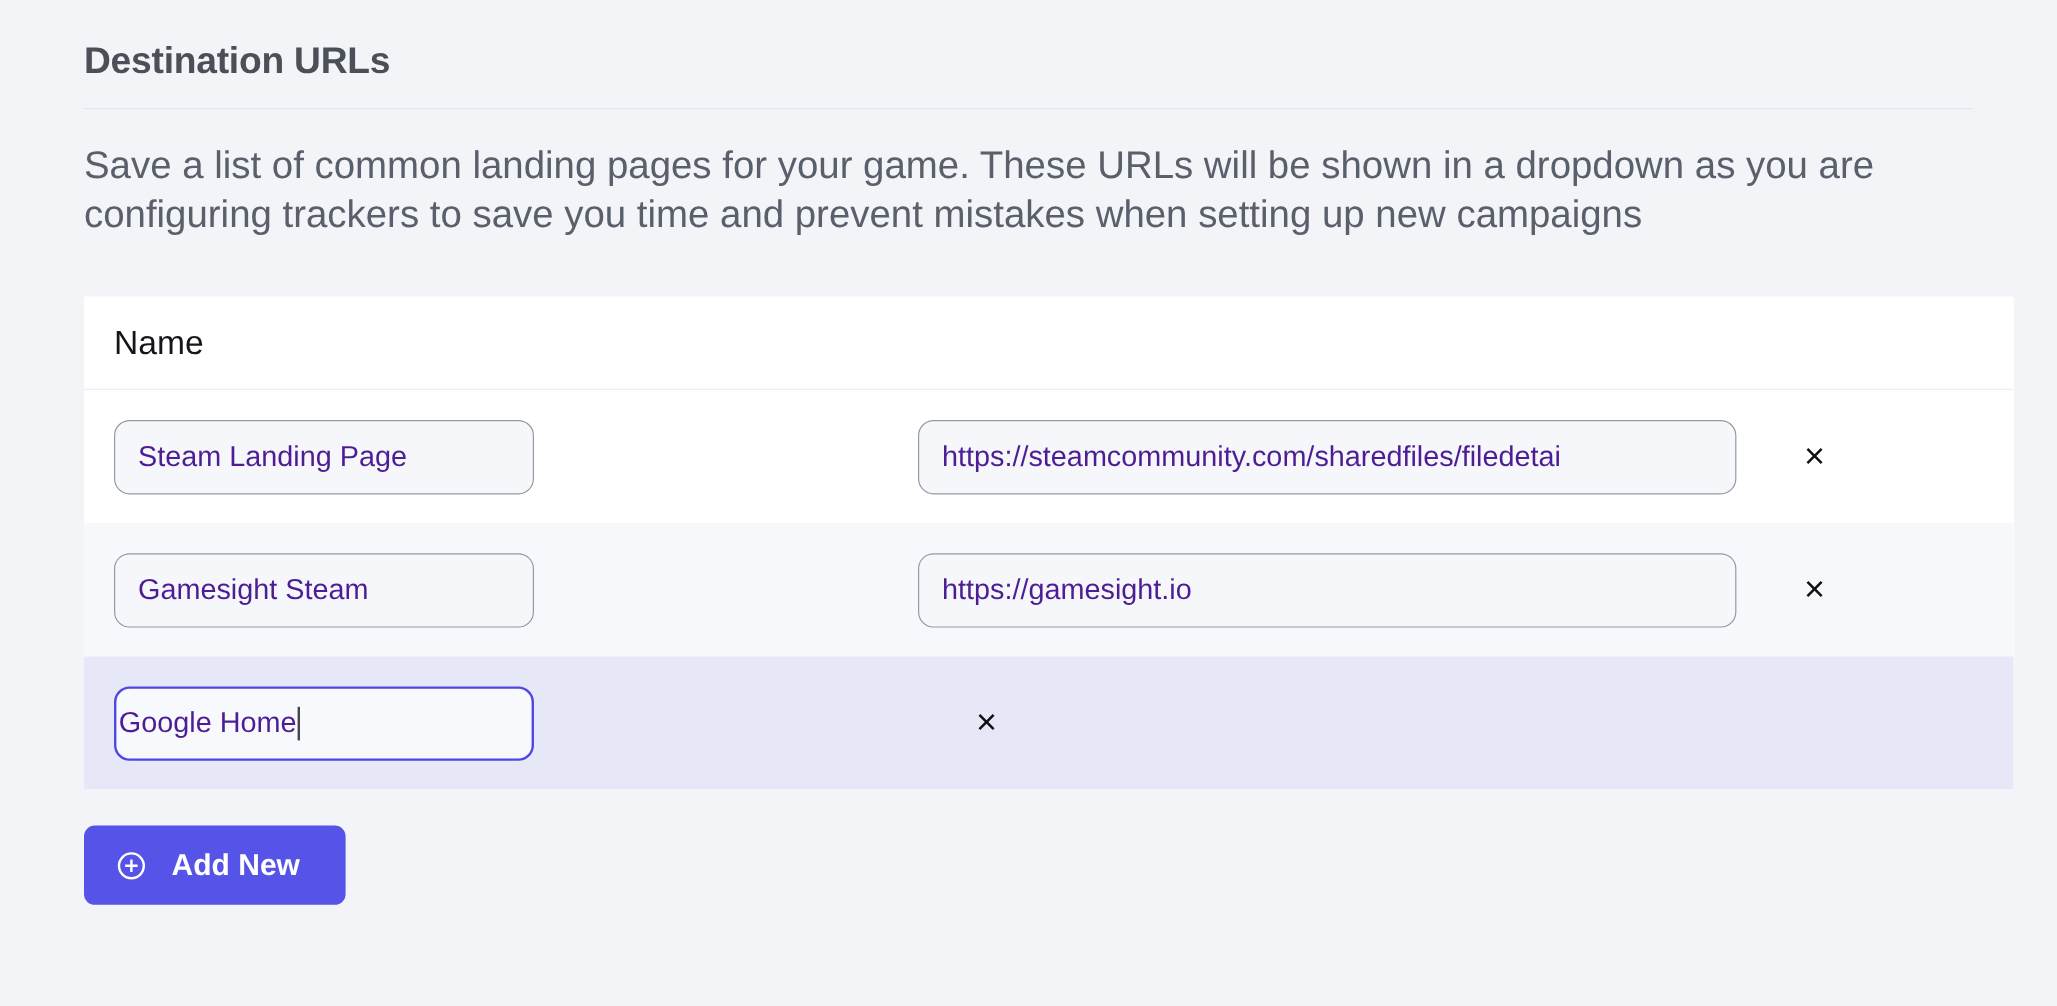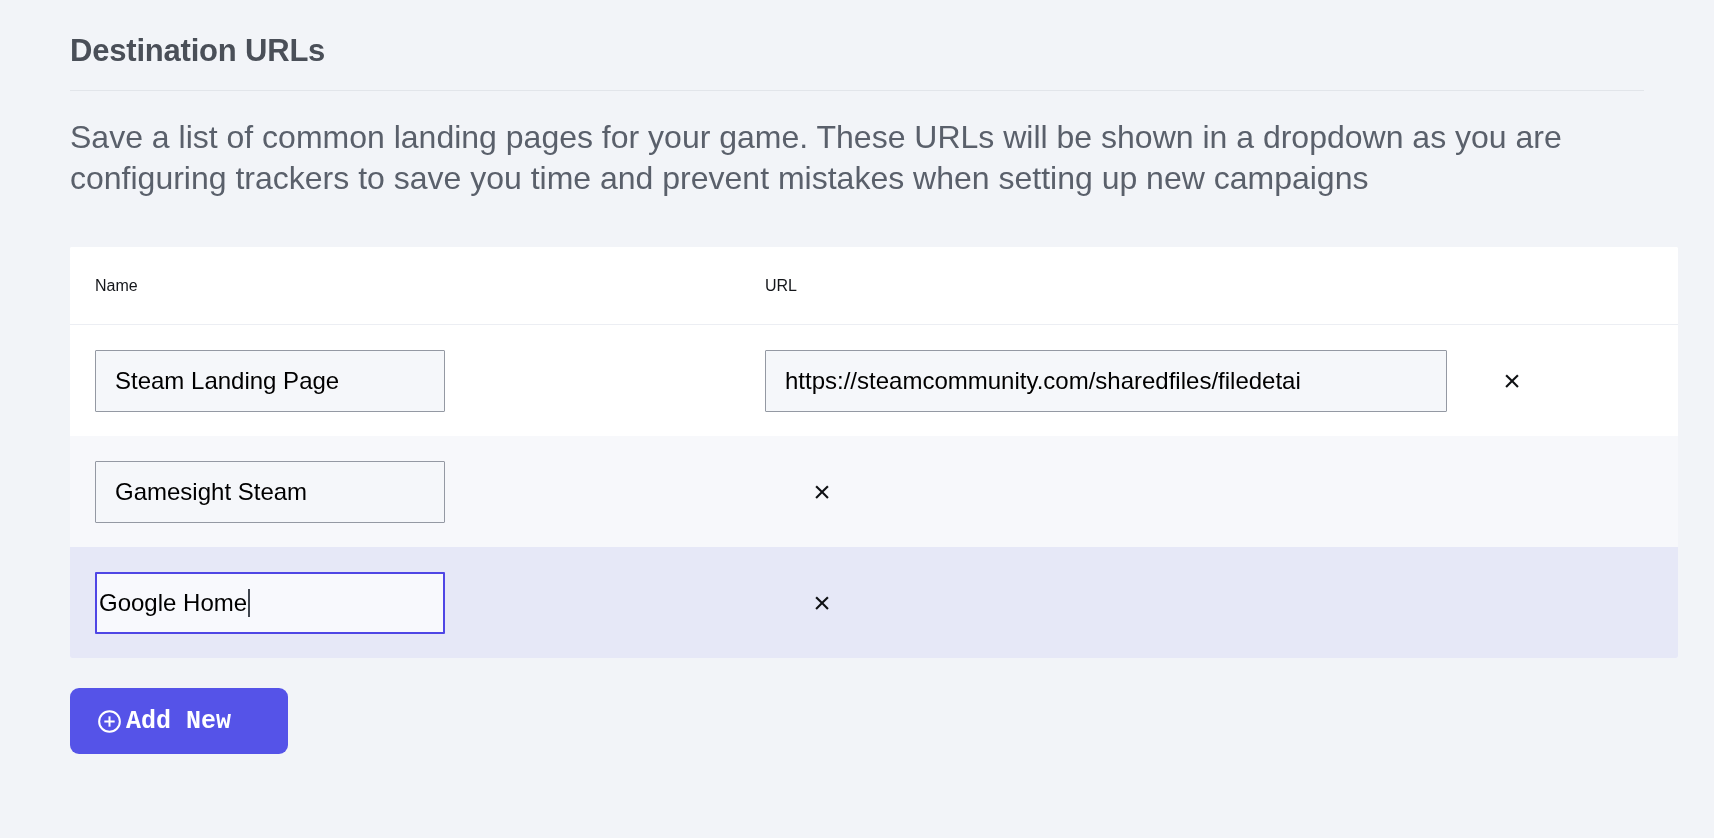--- a/index.html
+++ b/index.html
@@ -65,21 +65,21 @@
     width: 100%;
     box-sizing: border-box;
   }
 
   .table-head {
     height: 78px;
     background: #ffffff;
     border-bottom: 1px solid #eceef3;
   }
   .th {
-    font-size: 16px;
+    font-size: 28px;
     color: #14161a;
     font-weight: normal;
   }
 
   .col-name {
     width: 695px;
     padding-left: 25px;
     box-sizing: border-box;
     flex: 0 0 auto;
   }
@@ -107,23 +107,23 @@
     background: #f7f8fb;
   }
   .data-row.active {
     background: #e6e8f7;
   }
 
   .cell-input {
     box-sizing: border-box;
     height: 62px;
     border: 1px solid #9499a3;
-    border-radius: 1px;
+    border-radius: 13px;
     background: #f5f7fa;
-    color: #000000;
+    color: #4c1d95;
     font-size: 24px;
     font-family: "Liberation Sans", sans-serif;
     padding: 0 19px;
     outline: none;
     display: flex;
     align-items: center;
     white-space: nowrap;
     overflow: hidden;
   }
   .input-name {
@@ -161,28 +161,28 @@
     line-height: 1;
   }
 
   
   .add-new-btn {
     margin-top: 30px;
     height: 66px;
     min-width: 218px;
     display: inline-flex;
     align-items: center;
-    gap: 3px;
+    gap: 20px;
     padding: 0 28px 0 26px;
     background: #5553e8;
     color: #ffffff;
     border: none;
     border-radius: 9px;
     font-size: 25px;
-    font-family: Liberation Mono, monospace;
+    font-family: Liberation Sans, sans-serif;
     font-weight: bold;
     cursor: pointer;
     box-sizing: border-box;
   }
   .add-new-btn .plus-icon {
     display: inline-flex;
     align-items: center;
     justify-content: center;
     width: 27px;
     height: 27px;
@@ -195,39 +195,41 @@
 
   <h1 class="page-title">Destination URLs</h1>
   <div class="title-divider"></div>
 
   <p class="description">Save a list of common landing pages for your game. These URLs will be shown in a dropdown as you are configuring trackers to save you time and prevent mistakes when setting up new campaigns</p>
 
   <div class="table-wrap">
 
     <div class="table-row table-head">
       <div class="col-name th">Name</div>
-      <div class="col-url th">URL</div>
       <div class="col-action"></div>
     </div>
 
     <div class="table-row data-row">
       <div class="col-name">
         <div class="cell-input input-name">Steam Landing Page</div>
       </div>
       <div class="col-url">
         <div class="cell-input input-url">https://steamcommunity.com/sharedfiles/filedetai</div>
       </div>
       <div class="col-action">
         <button class="delete-btn">×</button>
       </div>
     </div>
 
     <div class="table-row data-row striped">
       <div class="col-name">
         <div class="cell-input input-name">Gamesight Steam</div>
+      </div>
+      <div class="col-url">
+        <div class="cell-input input-url">https://gamesight.io</div>
       </div>
       <div class="col-action">
         <button class="delete-btn">×</button>
       </div>
     </div>
 
     <div class="table-row data-row active">
       <div class="col-name">
         <div class="cell-input input-name focused">
             <span>Google Home</span>

